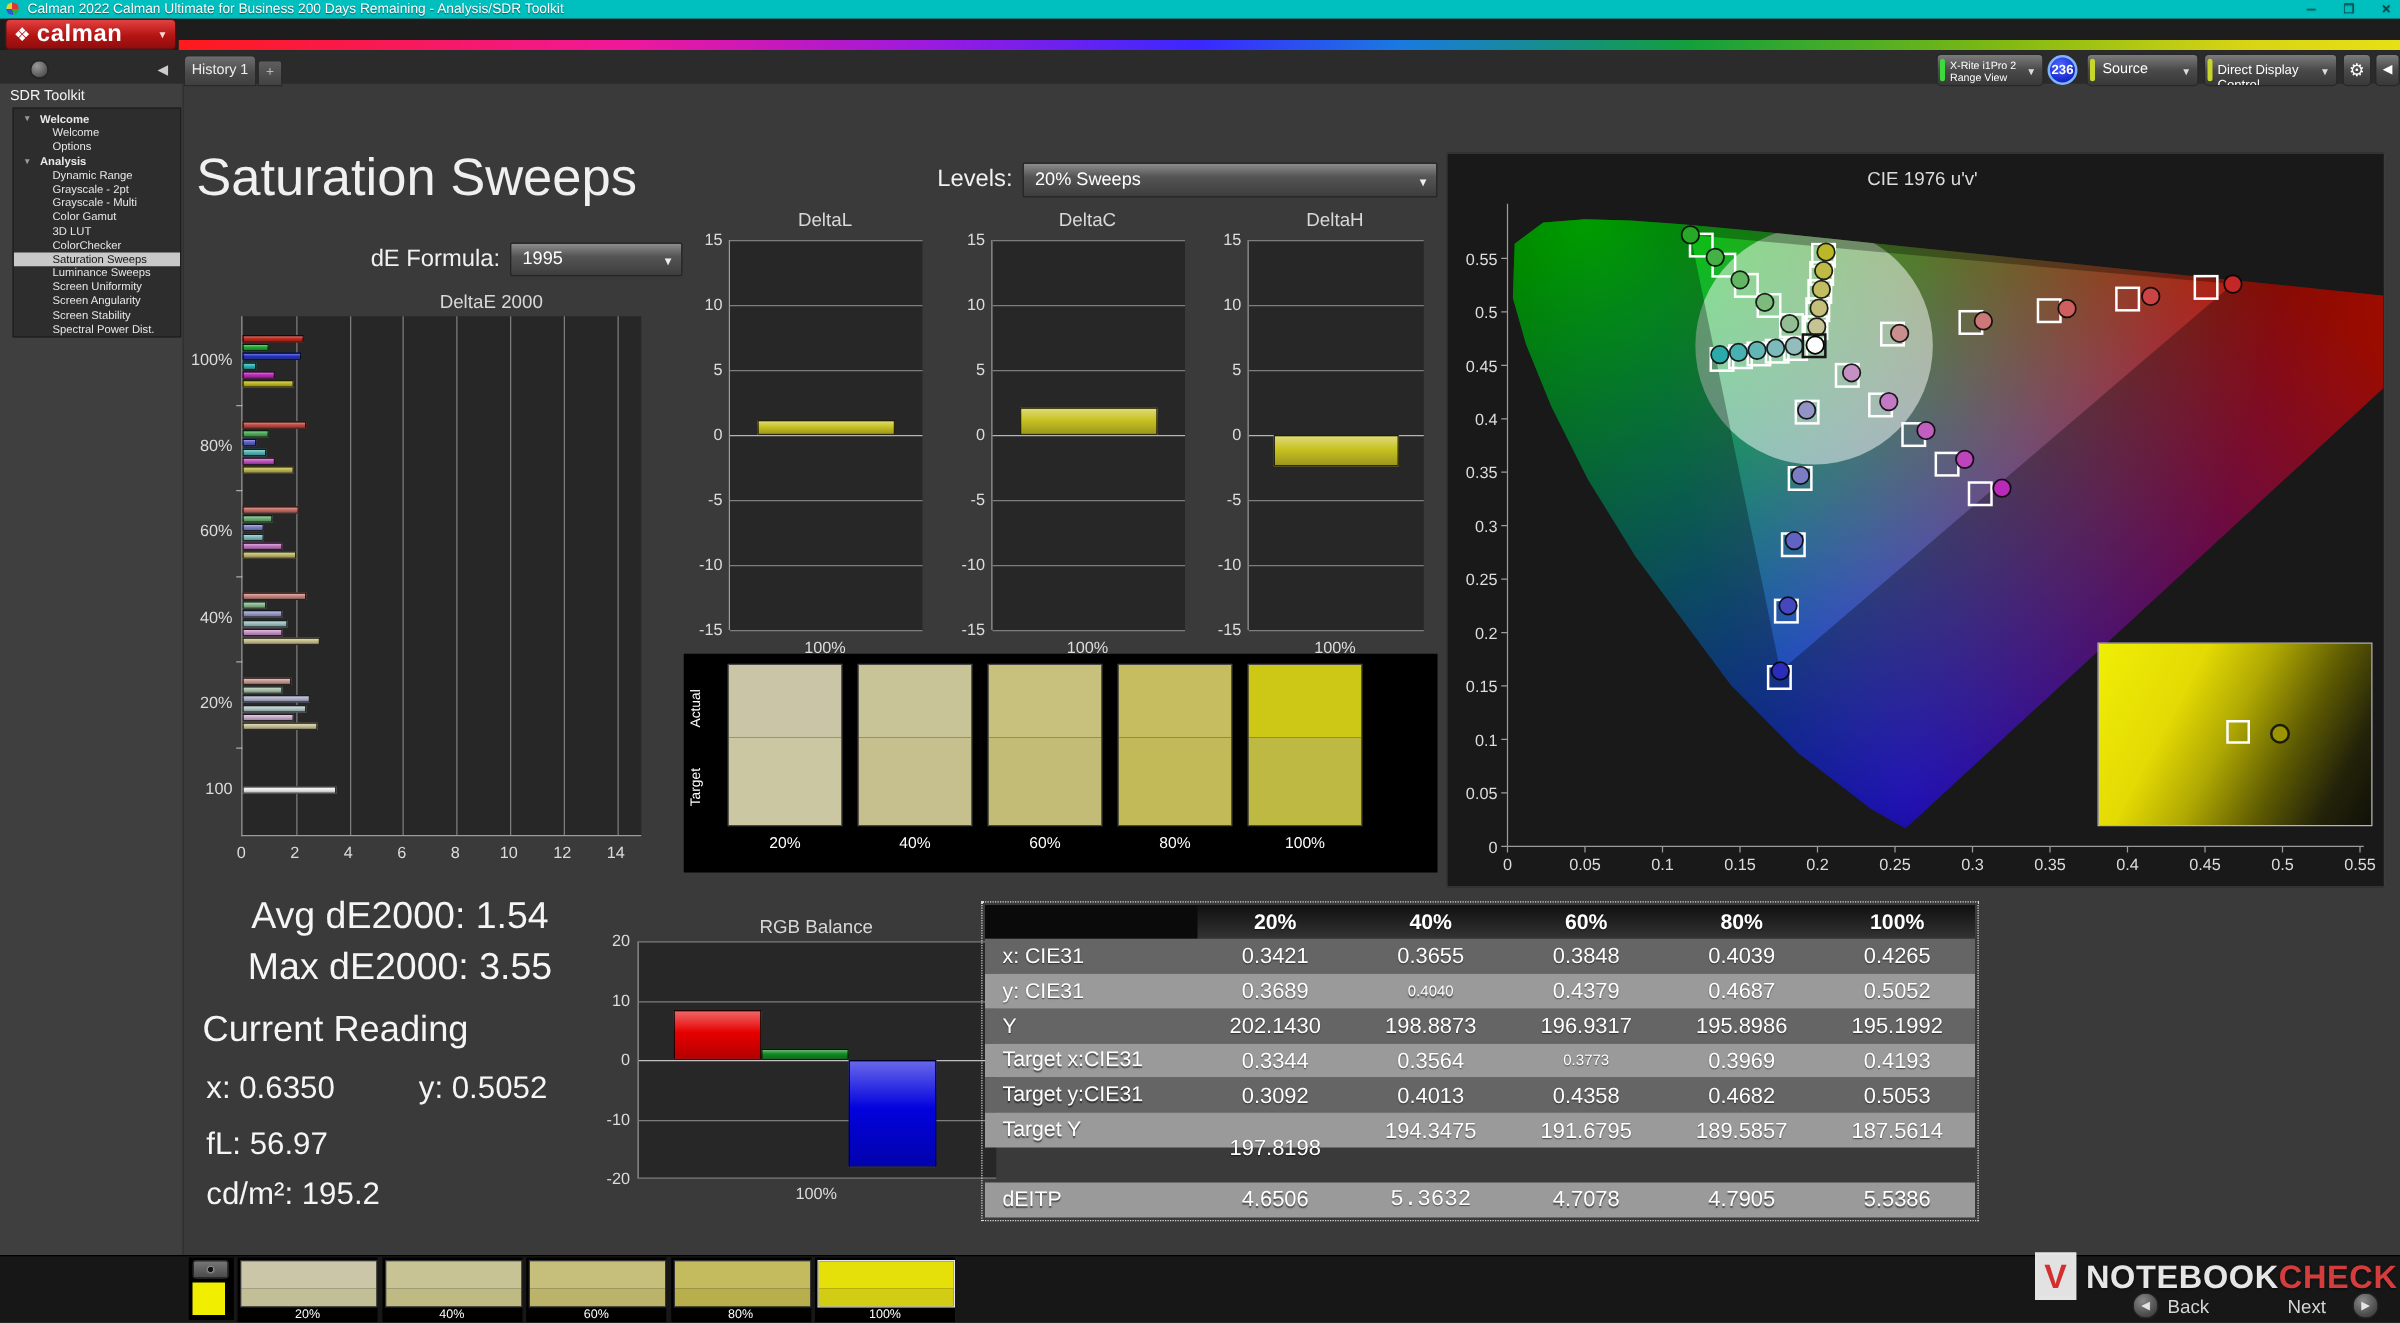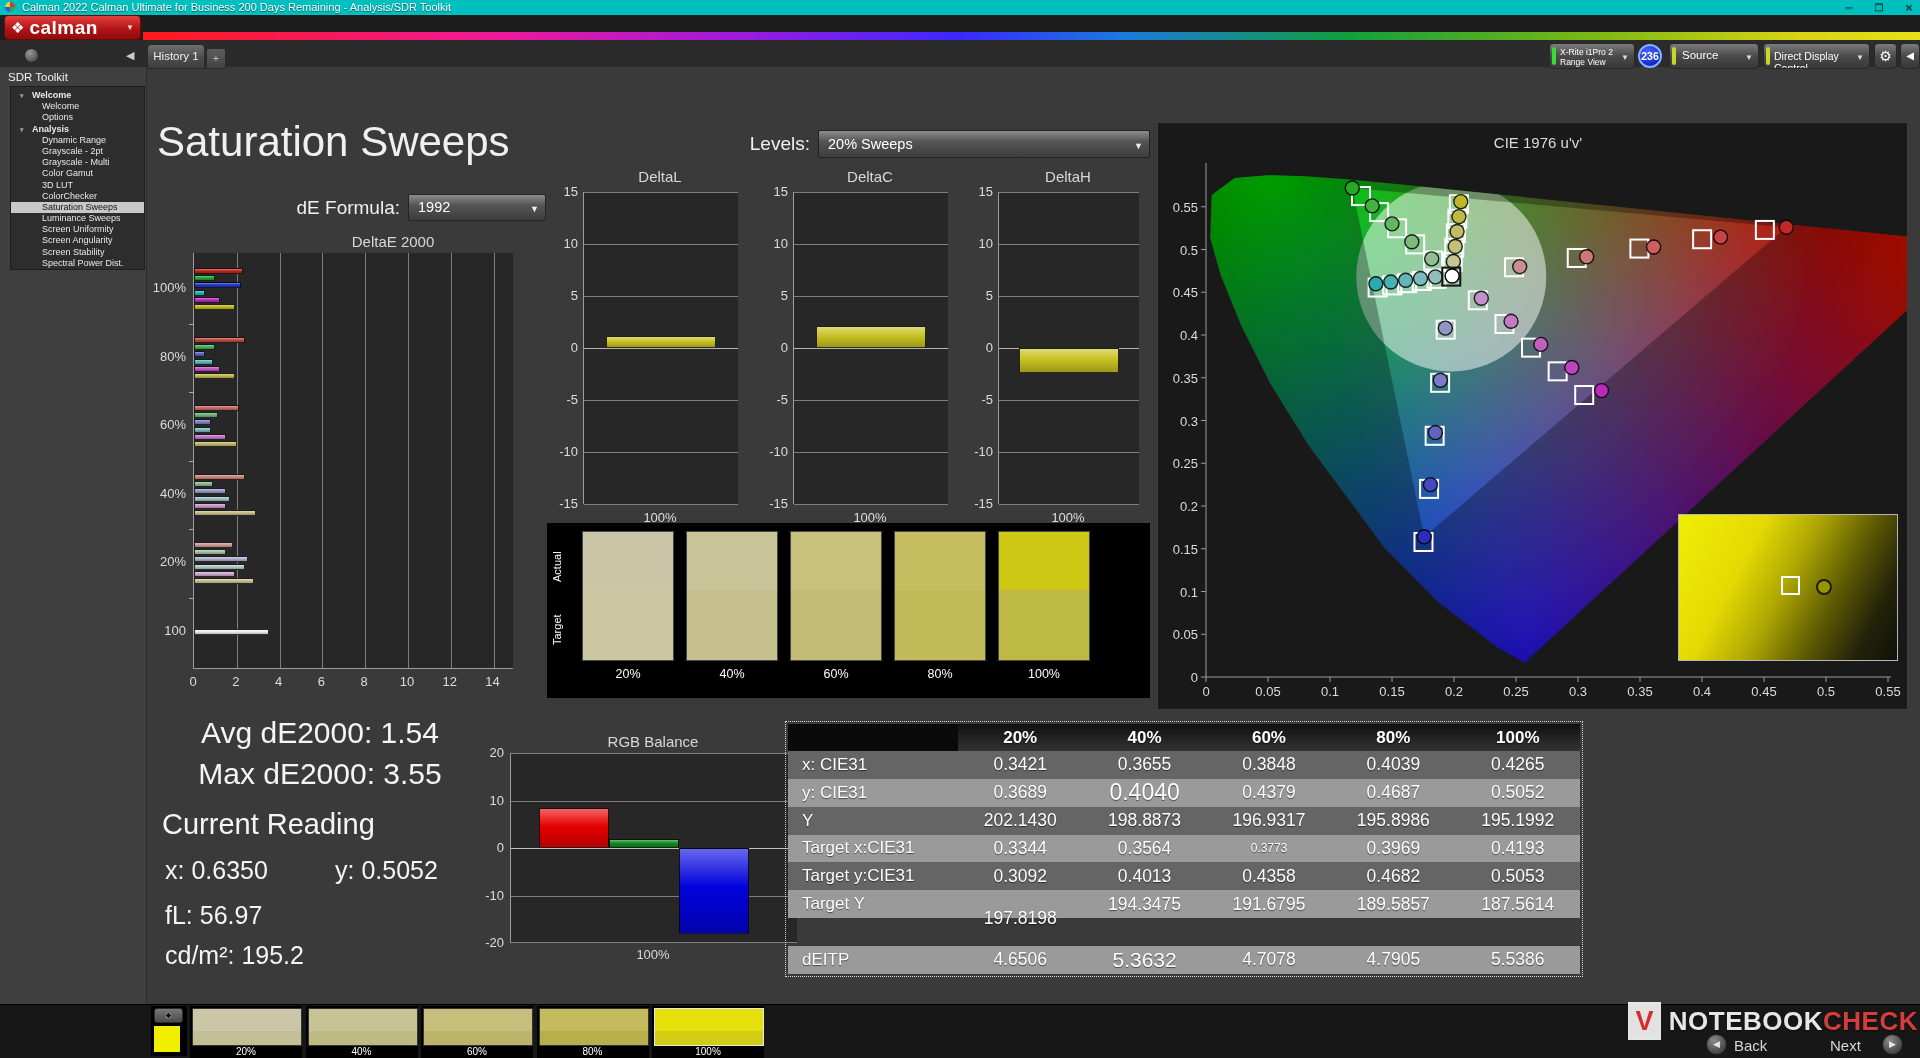--- a/index.html
+++ b/index.html
@@ -186,21 +186,21 @@
       <div class="tree-item lvl1"><span>Luminance Sweeps</span></div>
       <div class="tree-item lvl1"><span>Screen Uniformity</span></div>
       <div class="tree-item lvl1"><span>Screen Angularity</span></div>
       <div class="tree-item lvl1"><span>Screen Stability</span></div>
       <div class="tree-item lvl1"><span>Spectral Power Dist.</span></div>
     </div>
 
   <div class="abs" id="page-title">Saturation Sweeps</div>
   <div class="abs field-label" style="left:240px;top:197px;width:160px;text-align:right;">dE Formula:</div>
   <div class="abs dropdown" style="left:408px;top:194px;width:138px;height:27px;">
-    <span class="dtext">1992</span>
+    <span class="dtext">1995</span>
     <span class="darr">▼</span>
   </div>
   <div class="abs field-label" style="left:650px;top:133px;width:160px;text-align:right;">Levels:</div>
   <div class="abs dropdown" style="left:818px;top:130px;width:332px;height:28px;">
     <span class="dtext" style="top:5px;">20% Sweeps</span>
     <span class="darr" style="top:10px;">▼</span>
   </div>
 
   <div class="abs" id="deltae-wrap" style="left:140px;top:233px;width:390px;height:455px;">
       <div class="chart-title" style="left: 153px; top: 0px; width: 200px;">DeltaE 2000</div>
@@ -398,21 +398,21 @@
         <div class="t-cell t-label">x: CIE31</div>
         <div class="t-cell t-val" style="font-size: 17.5px;">0.3421</div>
         <div class="t-cell t-val" style="font-size: 17.5px;">0.3655</div>
         <div class="t-cell t-val" style="font-size: 17.5px;">0.3848</div>
         <div class="t-cell t-val" style="font-size: 17.5px;">0.4039</div>
         <div class="t-cell t-val" style="font-size: 17.5px;">0.4265</div>
       </div>
       <div class="t-row" style="top: 54.85px; height: 27.85px; background: rgb(154, 154, 154);">
         <div class="t-cell t-label">y: CIE31</div>
         <div class="t-cell t-val" style="font-size: 17.5px;">0.3689</div>
-        <div class="t-cell t-val" style="font-size: 23px;">0.4040</div>
+        <div class="t-cell t-val" style="font-size: 12px;">0.4040</div>
         <div class="t-cell t-val" style="font-size: 17.5px;">0.4379</div>
         <div class="t-cell t-val" style="font-size: 17.5px;">0.4687</div>
         <div class="t-cell t-val" style="font-size: 17.5px;">0.5052</div>
       </div>
       <div class="t-row" style="top: 82.7px; height: 27.85px; background: rgb(101, 101, 101);">
         <div class="t-cell t-label">Y</div>
         <div class="t-cell t-val" style="font-size: 17.5px;">202.1430</div>
         <div class="t-cell t-val" style="font-size: 17.5px;">198.8873</div>
         <div class="t-cell t-val" style="font-size: 17.5px;">196.9317</div>
         <div class="t-cell t-val" style="font-size: 17.5px;">195.8986</div>
@@ -438,21 +438,21 @@
         <div class="t-cell t-label">Target Y</div>
         <div class="t-cell t-val" style="font-size: 17.5px; margin-top: 28px;">197.8198</div>
         <div class="t-cell t-val" style="font-size: 17.5px;">194.3475</div>
         <div class="t-cell t-val" style="font-size: 17.5px;">191.6795</div>
         <div class="t-cell t-val" style="font-size: 17.5px;">189.5857</div>
         <div class="t-cell t-val" style="font-size: 17.5px;">187.5614</div>
       </div>
       <div class="t-row" style="top: 221.95px; height: 27.85px; background: rgb(154, 154, 154);">
         <div class="t-cell t-label">dEITP</div>
         <div class="t-cell t-val" style="font-size: 17.5px;">4.6506</div>
-        <div class="t-cell t-val" style="font-size: 21px;">5.3632</div>
+        <div class="t-cell t-val" style="font-size: 18px; font-family: Liberation Mono, monospace;">5.3632</div>
         <div class="t-cell t-val" style="font-size: 17.5px;">4.7078</div>
         <div class="t-cell t-val" style="font-size: 17.5px;">4.7905</div>
         <div class="t-cell t-val" style="font-size: 17.5px;">5.5386</div>
       </div>
     </div>
 
   <div class="abs" id="cie-panel"><svg width="749" height="586" viewBox="0 0 749 586">
         <defs>
           <radialGradient id="gR" gradientUnits="userSpaceOnUse" cx="821.016" cy="120.94250000000005" r="650">
             <stop offset="0%" stop-color="#ff1400"></stop>

